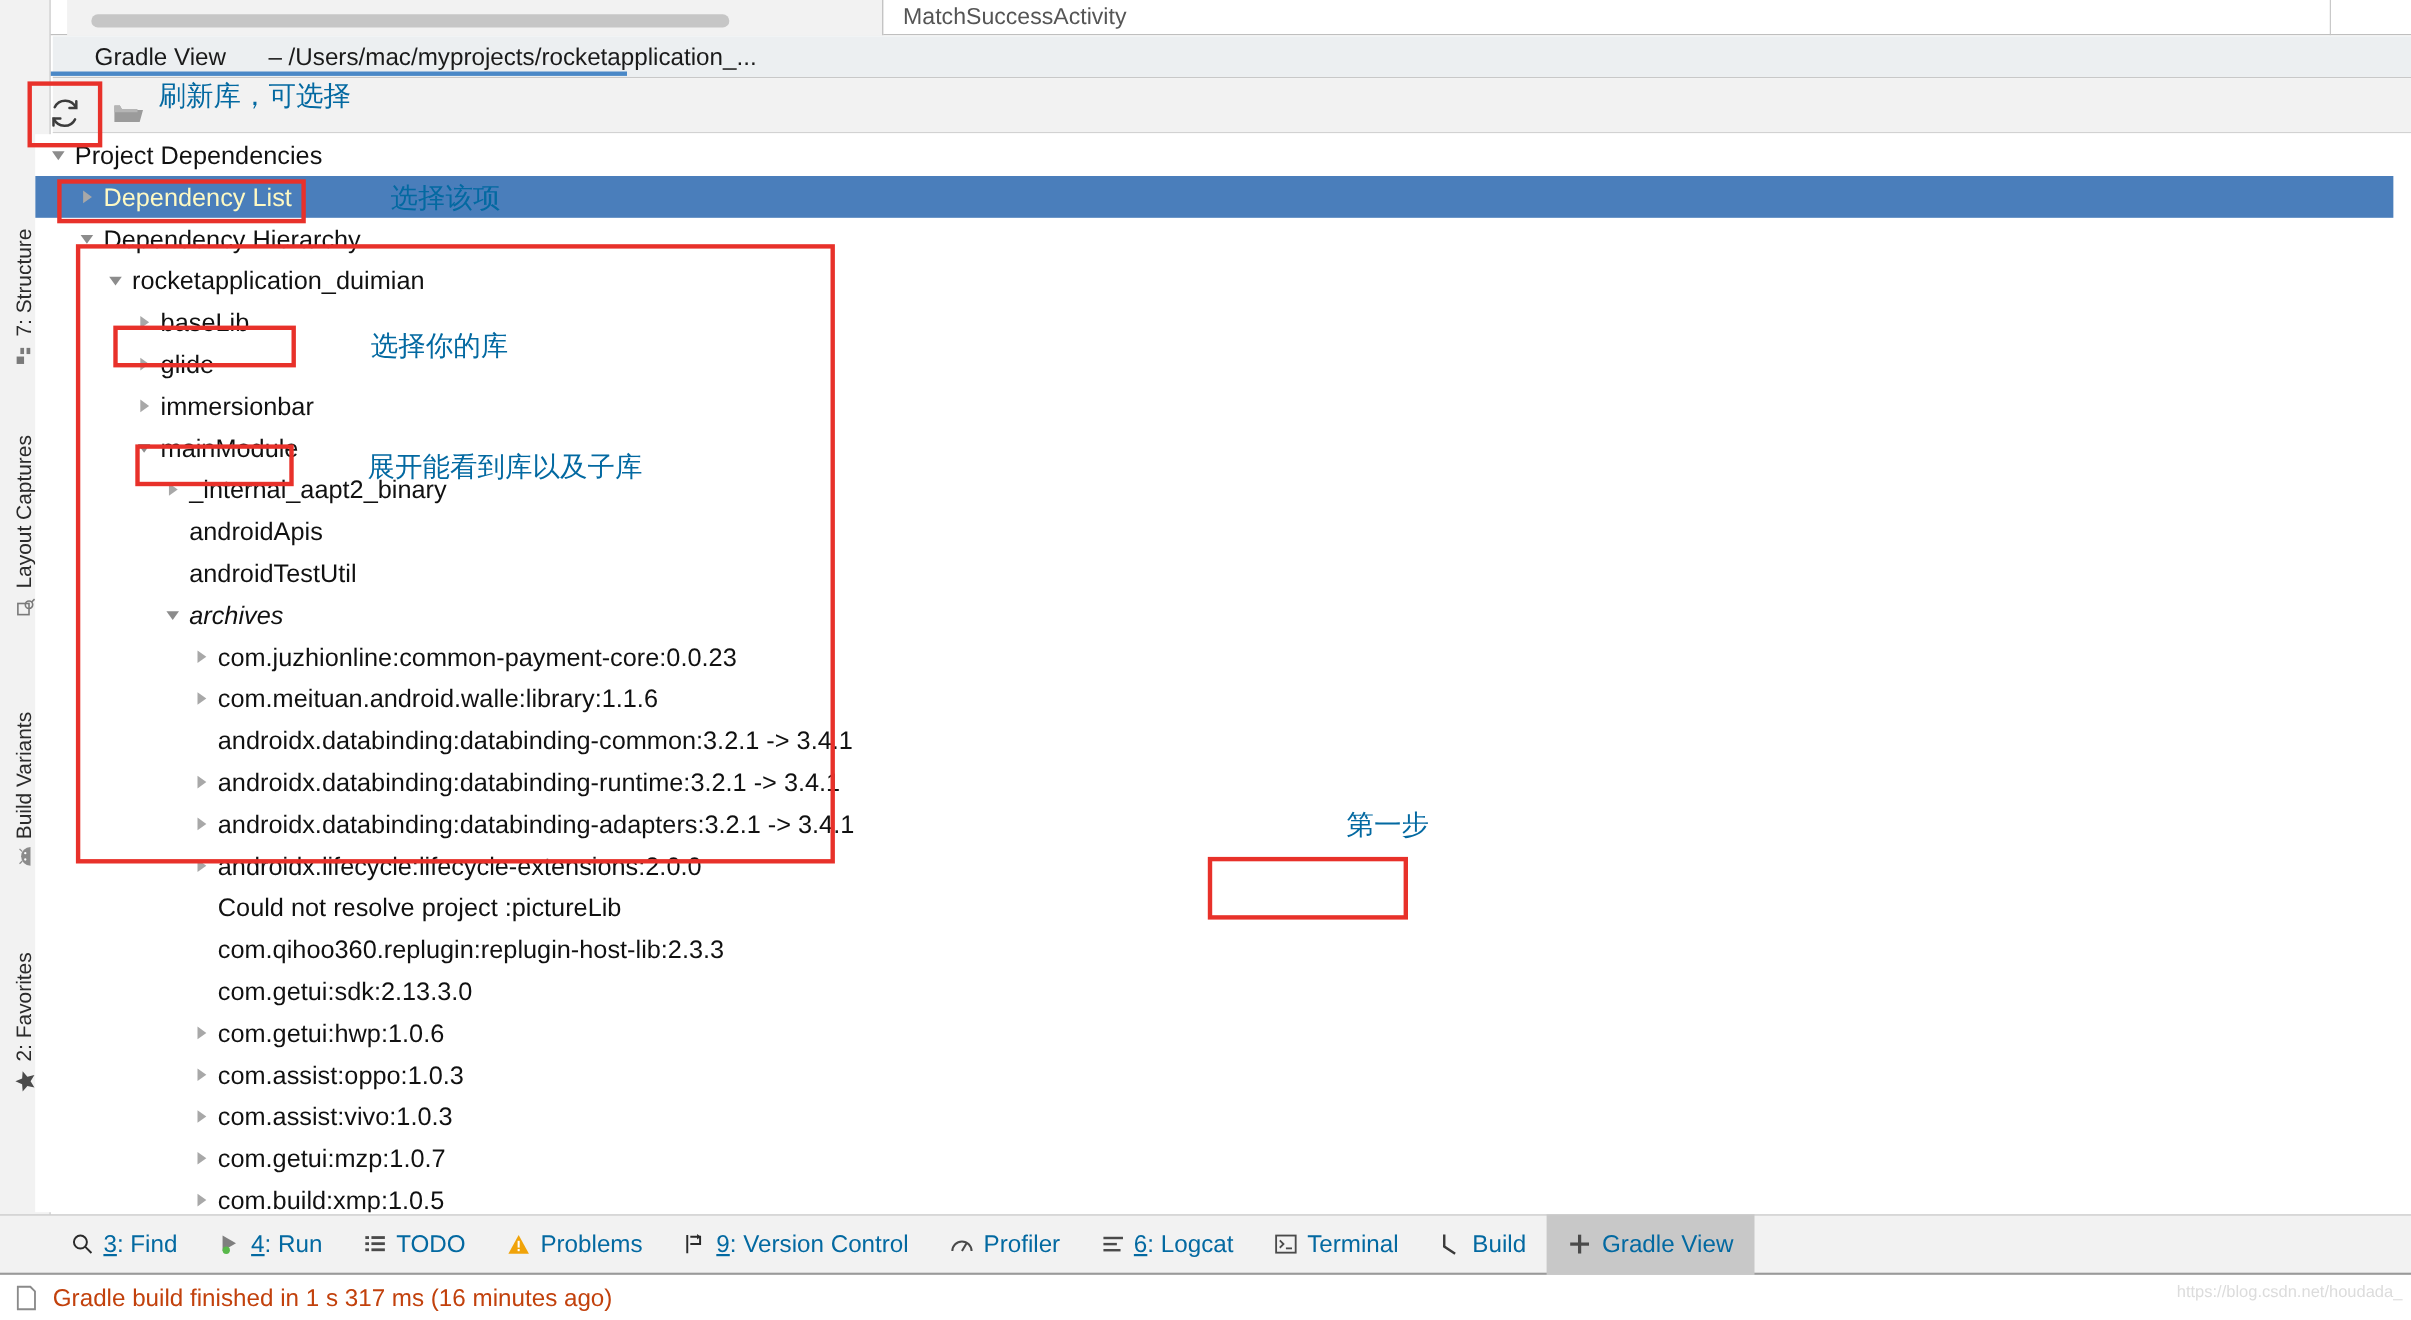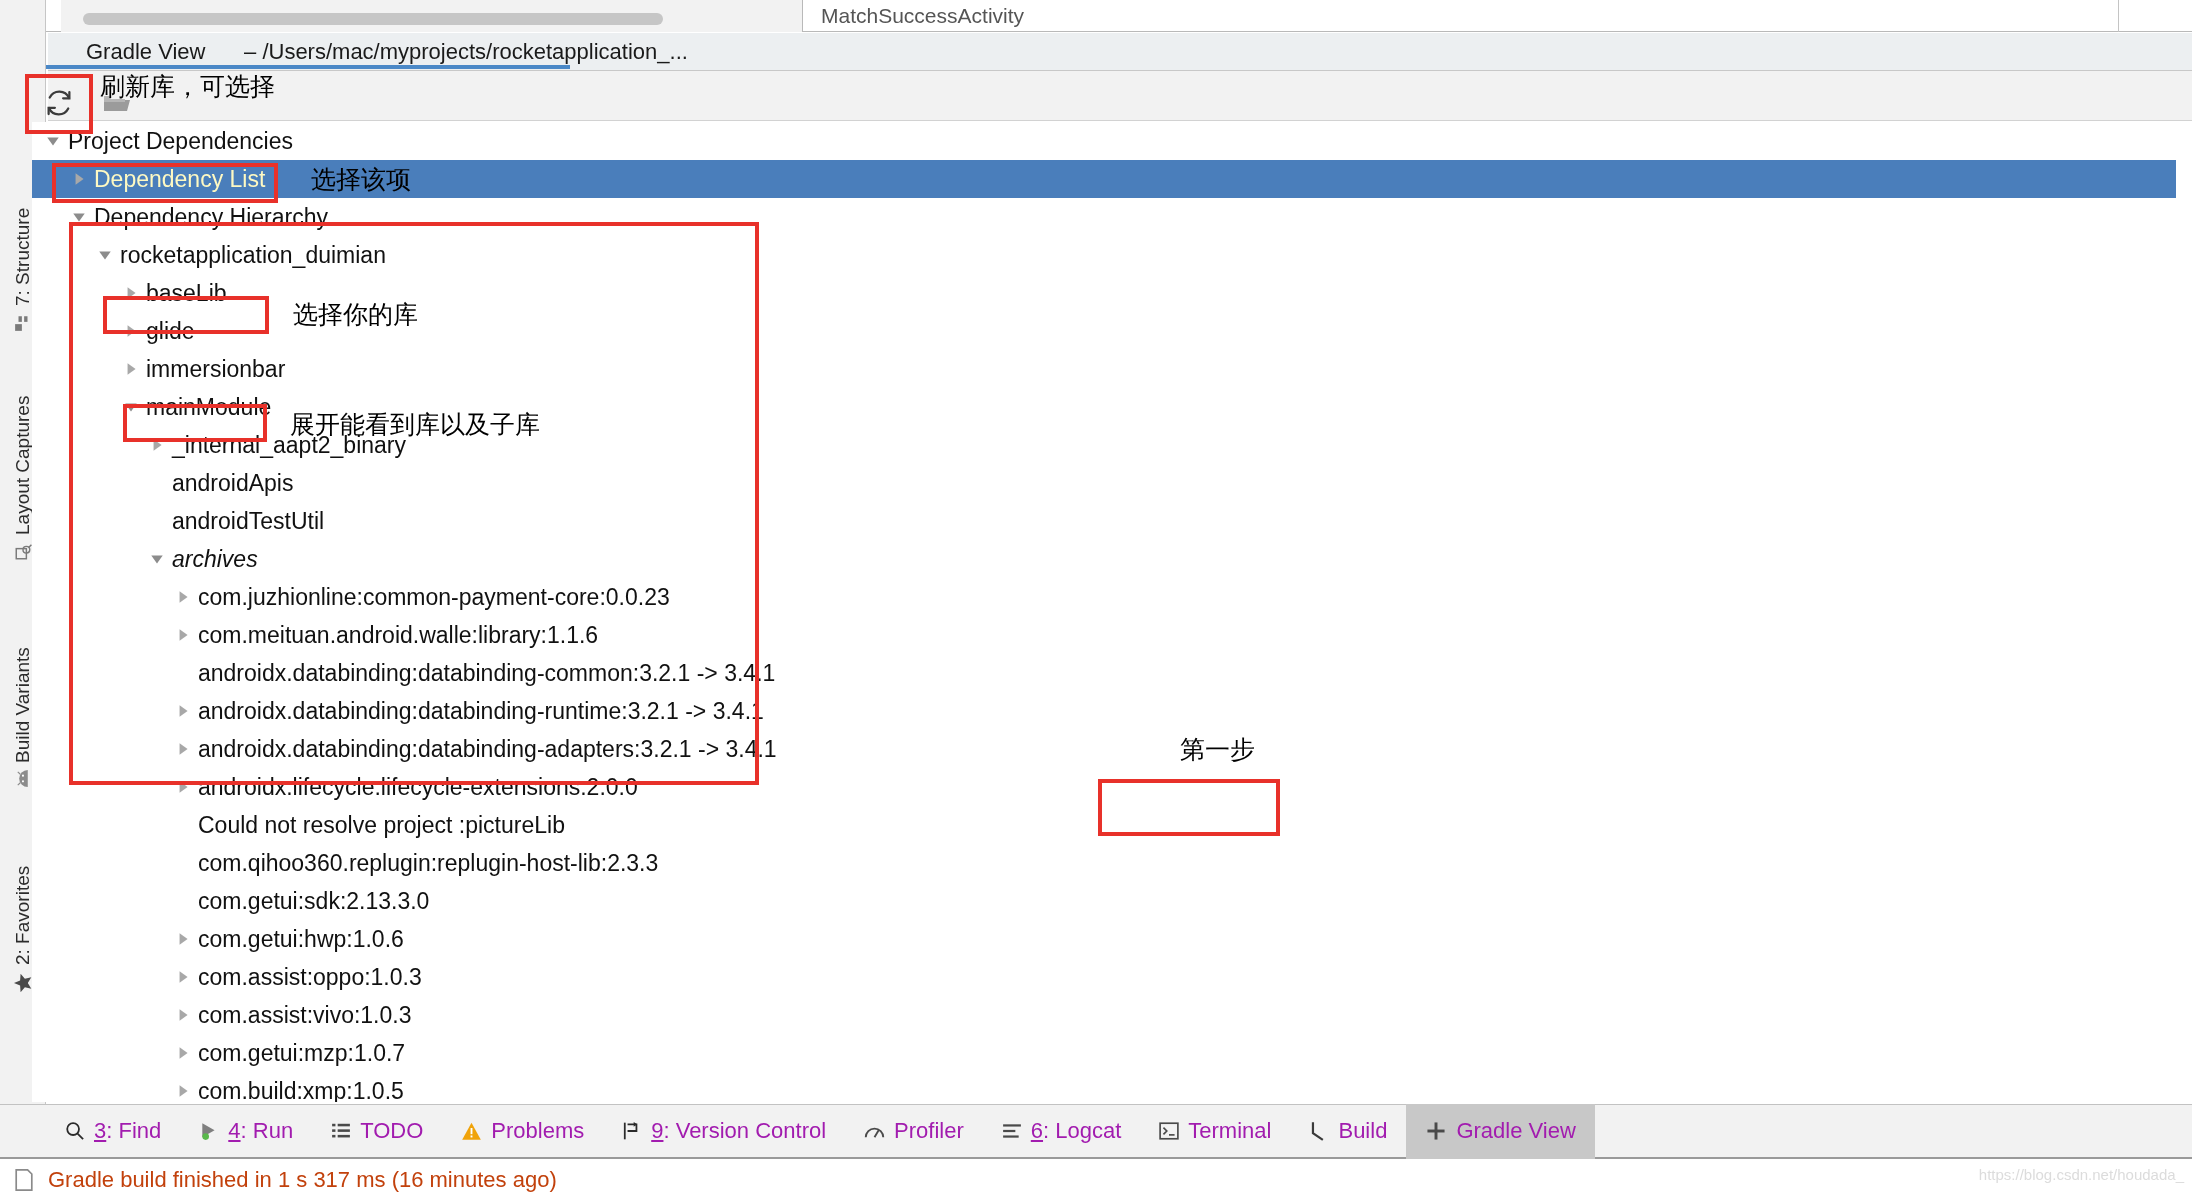--- a/index.html
+++ b/index.html
@@ -93,34 +93,34 @@
     align-items: center; justify-content: center; flex: 0 0 22px;
   }
   .twisty svg { display: block; }
   .rowlabel { padding-left: 4px; }
 
   
   .ann-box {
     position: absolute; border: 4px solid #e8312a; pointer-events: none;
   }
   .ann-text {
-    position: absolute; color: #000000; font-size: 25px;
-    white-space: nowrap; font-family: "DejaVu Sans", sans-serif;
+    position: absolute; color: #0369a1; font-size: 25px;
+    white-space: nowrap; font-family: "DejaVu Sans", sans-serif; margin-left: 44px;
   }
 
   
   .bottombar {
     position: absolute; left: 0; top: 1104px; width: 2192px; height: 55px;
     background: #f2f2f2; border-top: 1px solid #c2c2c2;
     border-bottom: 2px solid #9a9a9a;
     display: flex; align-items: center; padding-left: 46px;
   }
   .bb-item {
     display: flex; align-items: center; gap: 9px;
-    padding: 0 19px; height: 55px; font-size: 22px; color: #a21caf;
+    padding: 0 19px; height: 55px; font-size: 22px; color: #0369a1;
     white-space: nowrap;
   }
   .bb-item.active { background: #c8c8c8; }
   .bb-item u { text-decoration: underline; }
 
   
   .statusbar {
     position: absolute; left: 0; top: 1159px; width: 2192px; height: 41px;
     background: #ffffff; display: flex; align-items: center; padding-left: 10px;
     font-size: 22px; color: #c2410c;

